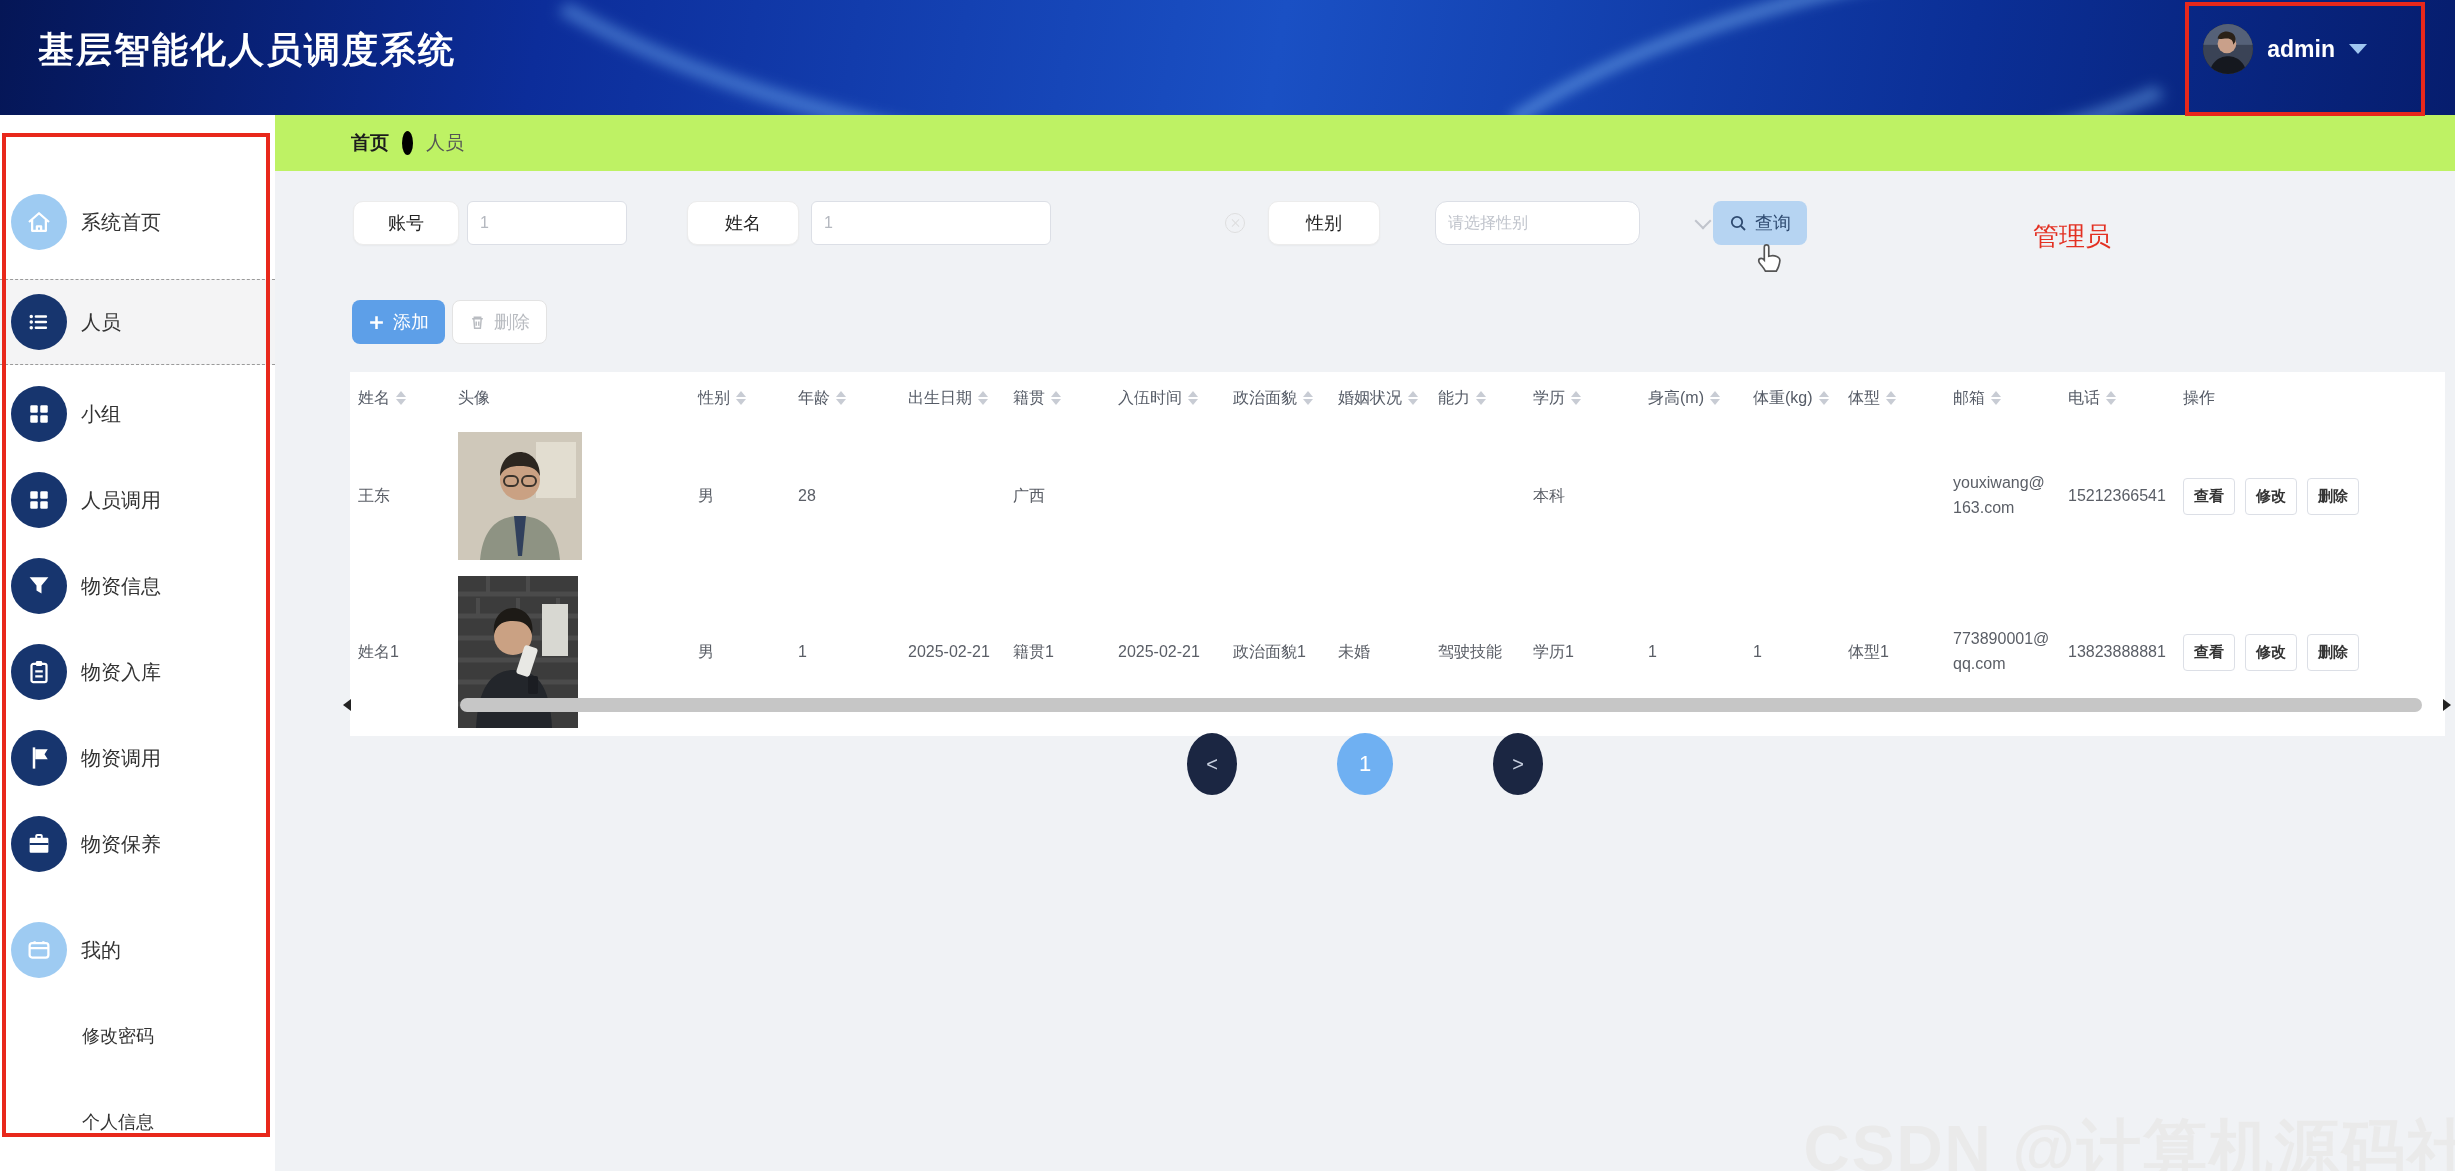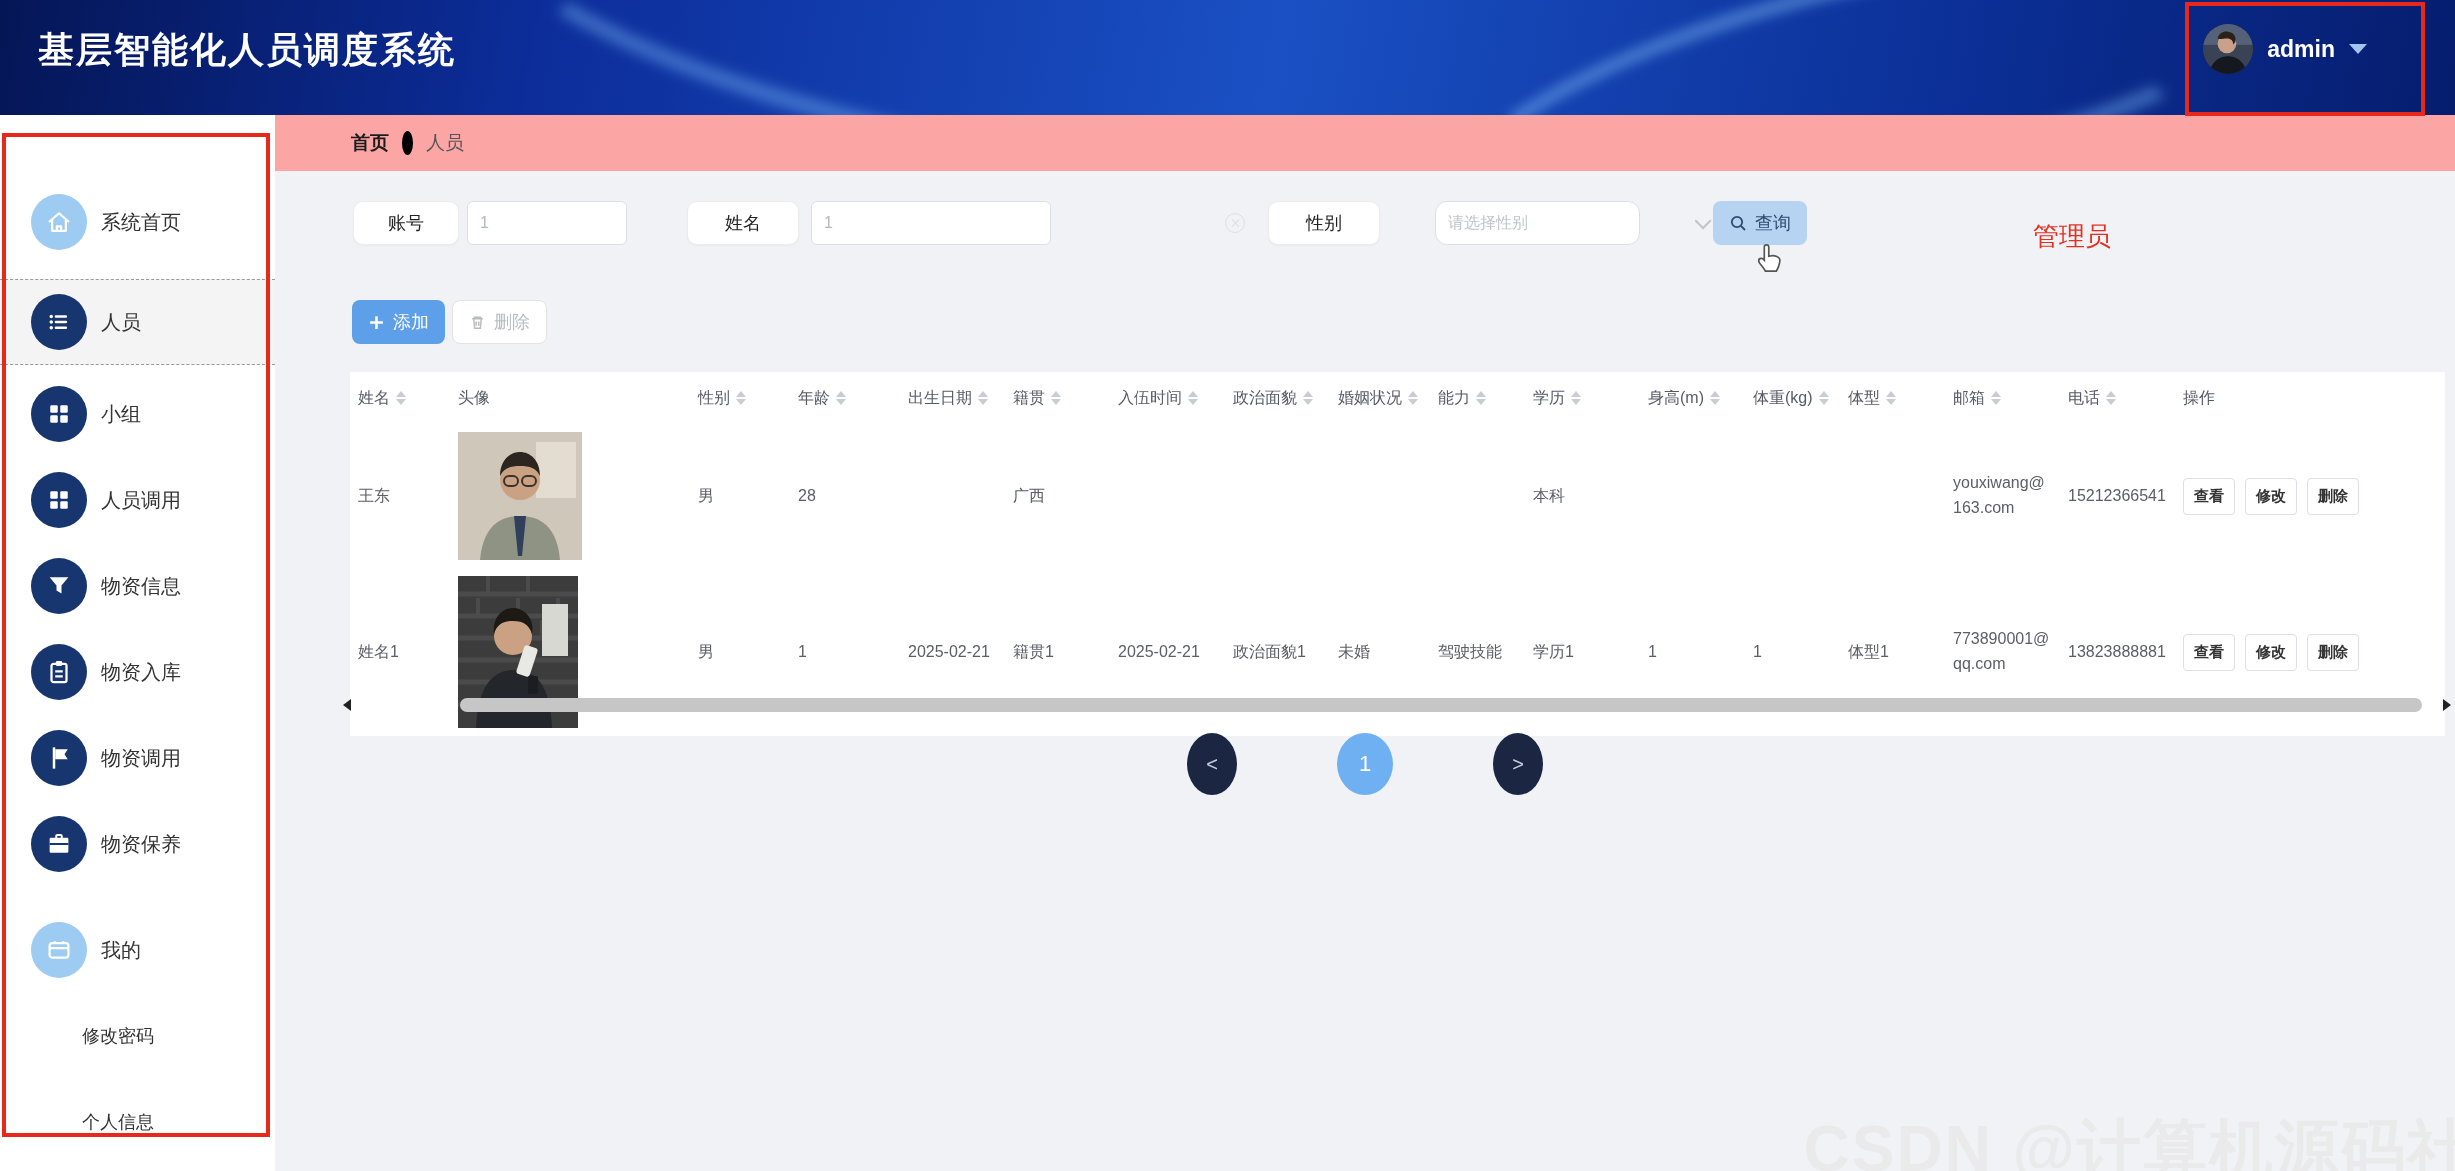--- a/index.html
+++ b/index.html
@@ -21,34 +21,34 @@
   .user-name { color:#fff; font-size:23px; font-weight:bold; }
   .caret-down { width:0; height:0; border-left:9px solid transparent; border-right:9px solid transparent; border-top:10px solid #9fc6f0; }
 
   
   .anno { position:absolute; border:4px solid #e8281b; pointer-events:none; z-index:60; background:transparent; }
   .anno-admin { left:2185px; top:2px; width:240px; height:114px; }
   .anno-sidebar { left:2px; top:133px; width:268px; height:1004px; }
 
   
   .sidebar { position:absolute; left:0; top:115px; width:275px; height:1056px; background:#fff; z-index:5; }
-  .side-item { display:flex; align-items:center; height:86px; padding-left:31px; cursor:pointer; }
+  .side-item { display:flex; align-items:center; height:86px; padding-left:11px; cursor:pointer; }
   .side-item.first { margin-top:64px; }
   .side-item.active { background:#f4f4f5; border-top:1px dashed #9a9a9a; border-bottom:1px dashed #9a9a9a; margin-top:14px; margin-bottom:6px; }
   .side-item.gap-top { margin-top:20px; }
   .icon-circle { width:56px; height:56px; border-radius:50%; display:flex; align-items:center; justify-content:center; flex:none; }
   .icon-circle svg { width:30px; height:30px; }
   .navy { background:#17356e; }
   .lightblue { background:#9ecbf2; }
   .side-label { margin-left:14px; font-size:20px; color:#333; }
   .side-sub { display:flex; align-items:center; height:86px; padding-left:82px; font-size:18px; color:#333; cursor:pointer;text-align:right; }
 
   
   .main { position:absolute; left:275px; top:115px; width:2180px; height:1056px; background:#f0f2f5; }
-  .breadcrumb-bar { height:56px; background:#fca5a5; display:flex; align-items:center; padding-left:76px; gap:13px; }
+  .breadcrumb-bar { height:56px; background:#bef264; display:flex; align-items:center; padding-left:76px; gap:13px; }
   .bc-root { font-size:19px; font-weight:bold; color:#1c1c1c; }
   .bc-sep { width:11px; height:24px; background:#000; border-radius:50%; }
   .bc-cur { font-size:19px; color:#555; }
 
   .lblbox { position:absolute; height:44px; background:#fff; border:1px solid #ececec; border-radius:10px;
     display:flex; align-items:center; justify-content:center; font-size:18px; color:#222; box-shadow:0 1px 2px rgba(0,0,0,.04); }
   .inp { position:absolute; height:44px; background:#fff; border:1px solid #dcdfe6; border-radius:6px;
     padding:0 12px; font-size:16px; color:#b4b8bf; font-family:inherit; outline:none; }
   .inp::placeholder { color:#c0c4cc; }
   .clear-icon { position:absolute; width:20px; height:20px; border:1px solid #d9d9d9; border-radius:50%; opacity:.8; }

